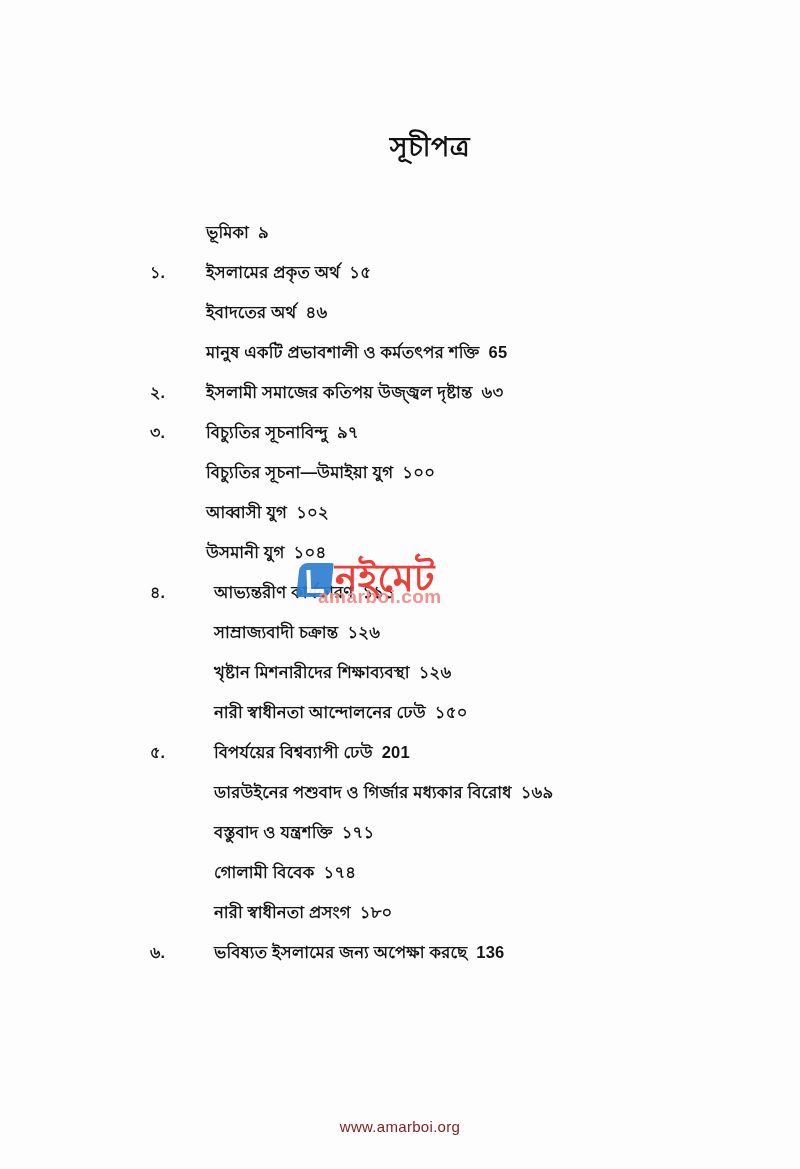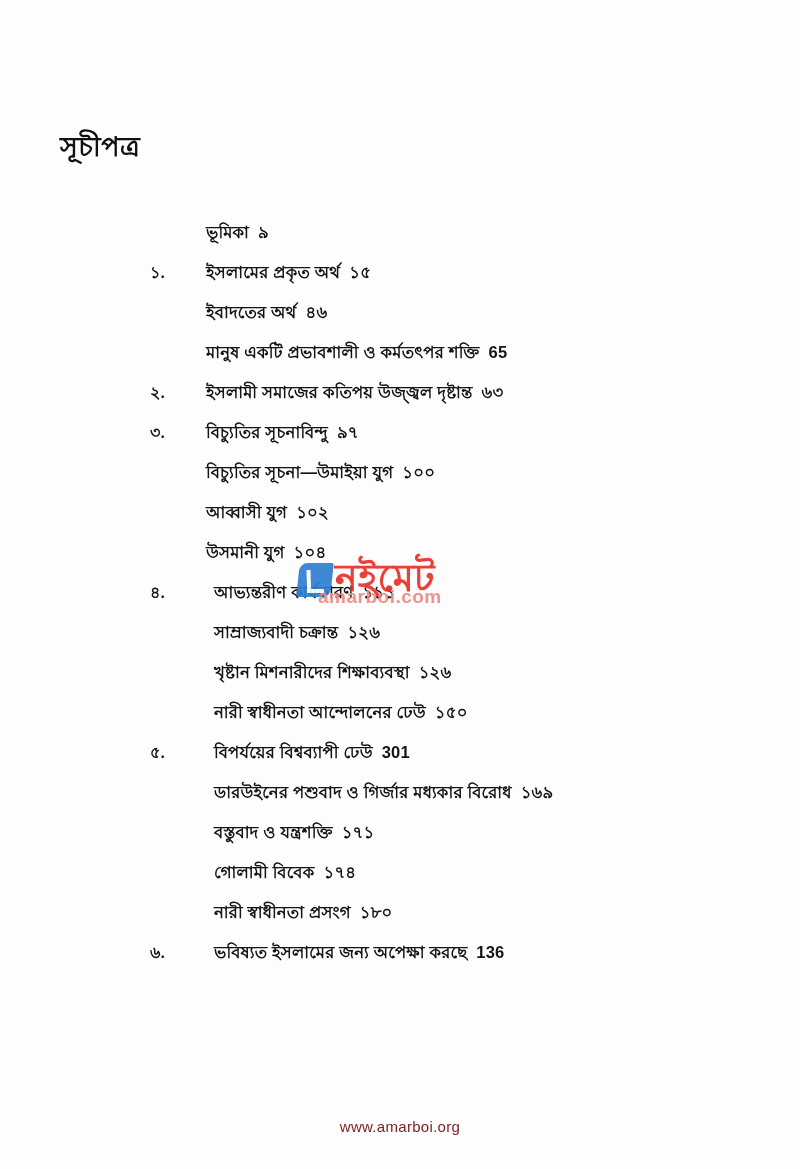--- a/index.html
+++ b/index.html
@@ -20,20 +20,21 @@
     position: absolute;
     inset: 0;
     background: #fdfdfd;
   }
 
   .page-title {
     position: absolute;
     top: 126px;
     left: 0;
     width: 100%;
+    text-align: center;
     font-size: 27px;
     font-weight: 700;
     letter-spacing: 0.5px;
     padding-left: 60px;
     box-sizing: border-box;
     color: #111;
   }
 
   .toc {
     position: absolute;
@@ -195,21 +196,21 @@
       <div class="toc-row ind-2">
         <span class="num"></span>
         <span class="entry"><span>খৃষ্টান মিশনারীদের শিক্ষাব্যবস্থা</span><span class="pg">১২৬</span></span>
       </div>
       <div class="toc-row ind-2">
         <span class="num"></span>
         <span class="entry"><span>নারী স্বাধীনতা আন্দোলনের ঢেউ</span><span class="pg">১৫০</span></span>
       </div>
       <div class="toc-row ind-2">
         <span class="num">৫.</span>
-        <span class="entry"><span>বিপর্যয়ের বিশ্বব্যাপী ঢেউ</span><span class="pg">301</span></span>
+        <span class="entry"><span>বিপর্যয়ের বিশ্বব্যাপী ঢেউ</span><span class="pg">201</span></span>
       </div>
       <div class="toc-row ind-2">
         <span class="num"></span>
         <span class="entry"><span>ডারউইনের পশুবাদ ও গির্জার মধ্যকার বিরোধ</span><span class="pg">১৬৯</span></span>
       </div>
       <div class="toc-row ind-2">
         <span class="num"></span>
         <span class="entry"><span>বস্তুবাদ ও যন্ত্রশক্তি</span><span class="pg">১৭১</span></span>
       </div>
       <div class="toc-row ind-2">

